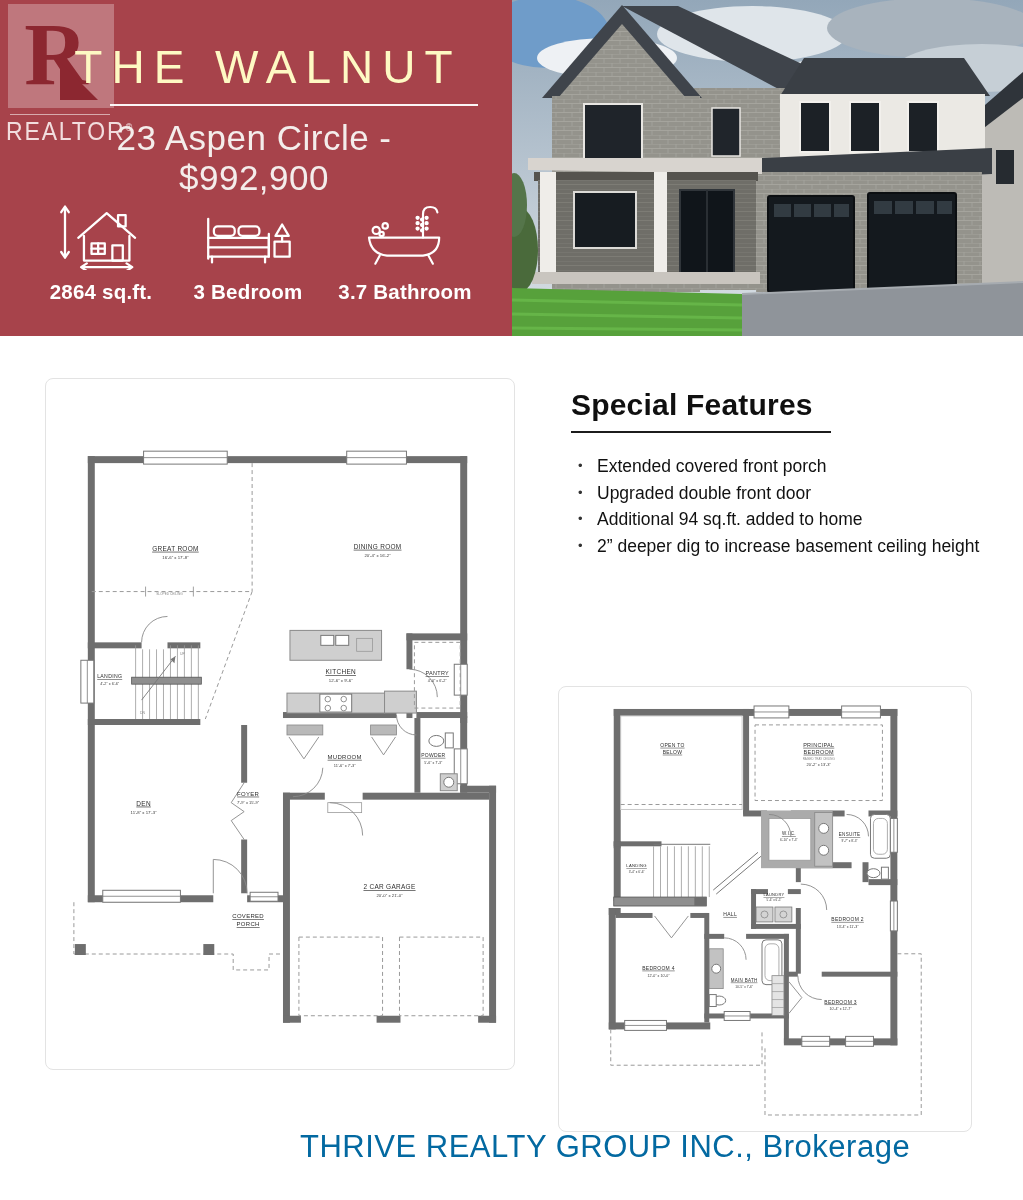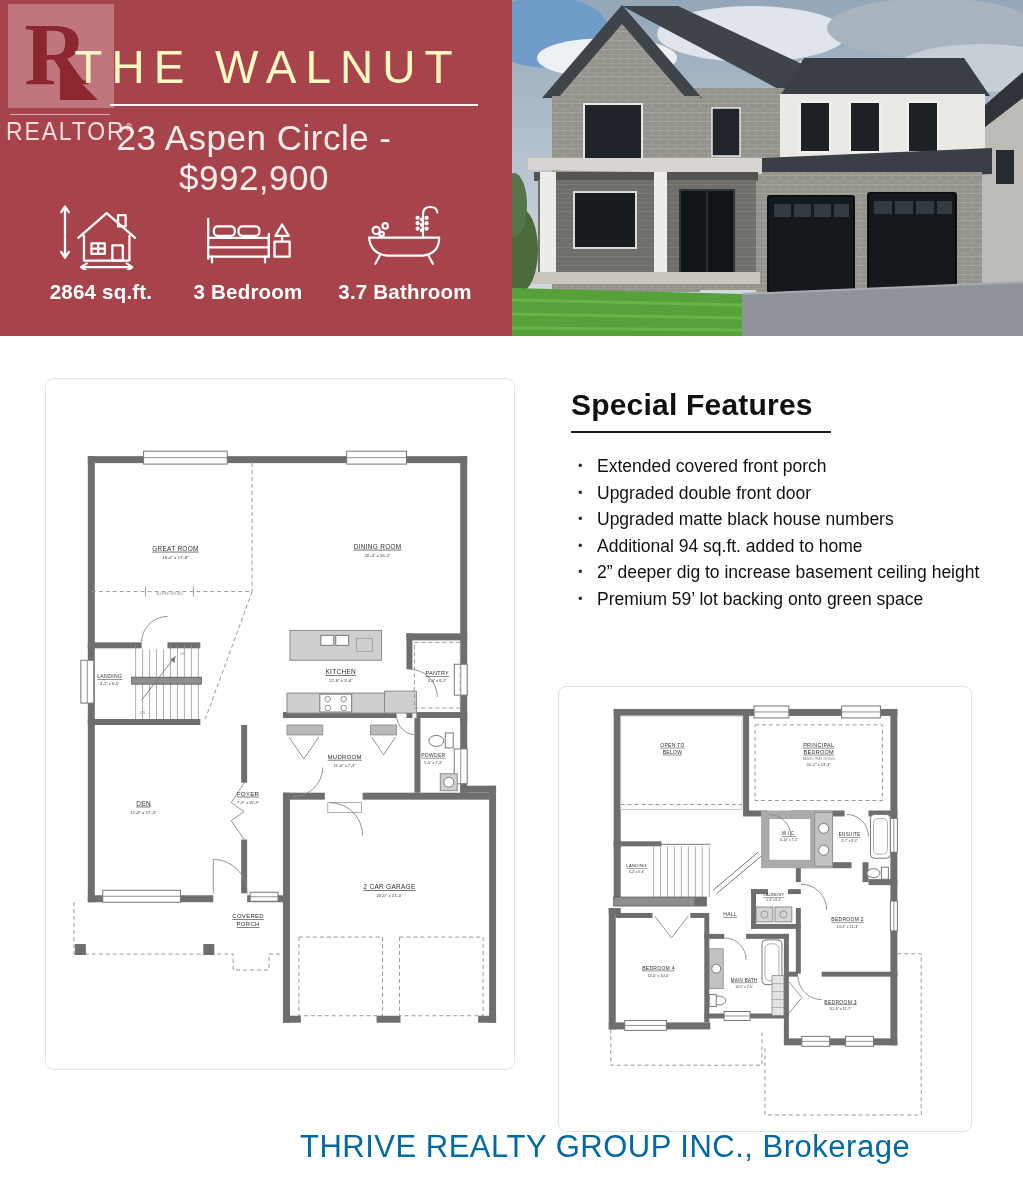--- a/index.html
+++ b/index.html
@@ -209,24 +209,22 @@
       <path d="M230,294 L511,282" stroke="#a6abb0" stroke-width="2"></path>
     </svg>
   </div>
 
   <div class="features">
     <h2>Special Features</h2>
     <div class="rule"></div>
     <ul>
       <li>Extended covered front porch</li>
       <li>Upgraded double front door</li>
-      <li>Upgraded matte black house numbers</li>
       <li>Additional 94 sq.ft. added to home</li>
       <li>2” deeper dig to increase basement ceiling height</li>
-      <li>Premium 59’ lot backing onto green space</li>
     </ul>
   </div>
 
   <div class="fp-card fp1">
     <svg width="466" height="688" viewBox="0 0 468 690">
       <g class="wall">
         <rect x="42" y="77" width="381" height="7"></rect>
         <rect x="42" y="77" width="7" height="448"></rect>
         <rect x="416" y="77" width="7" height="268"></rect>
         <rect x="416" y="338" width="7" height="77"></rect>

